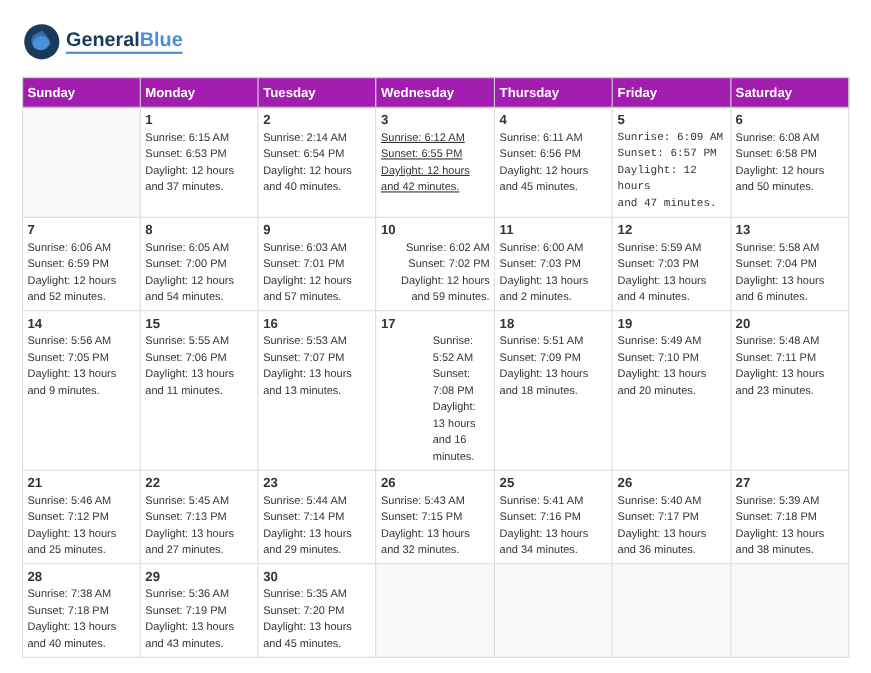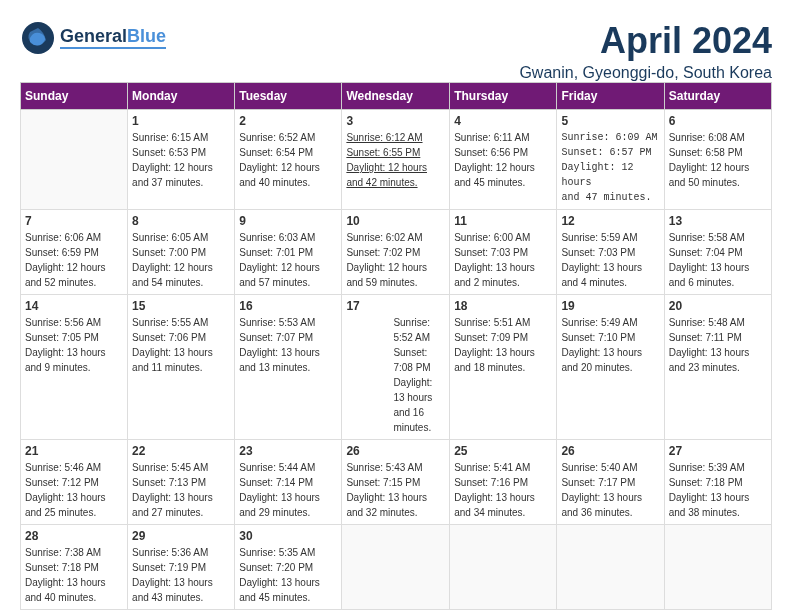--- a/index.html
+++ b/index.html
@@ -7,21 +7,21 @@
       font-family: Arial, sans-serif;
       background: #fff;
       width: 792px;
       min-height: 612px;
       padding: 20px;
     }
     .header {
       display: flex;
       justify-content: space-between;
       align-items: flex-start;
-      margin-bottom: 0;
+      margin-bottom: 14px;
     }
     .logo {
       display: flex;
       flex-direction: column;
       align-items: flex-start;
     }
     .title-area {
       text-align: right;
     }
     .month-title {
@@ -33,21 +33,21 @@
       font-size: 16px;
       color: #1a3a5c;
       margin-top: 2px;
     }
     .calendar {
       width: 100%;
       border-collapse: collapse;
       font-size: 11px;
     }
     .calendar th {
-      background: #701a75;
+      background: #a21caf;
       color: #fff;
       padding: 6px 4px;
       text-align: left;
       font-size: 12px;
       font-weight: bold;
       border: 1px solid #ccc;
     }
     .calendar td {
       vertical-align: top;
       padding: 4px;
@@ -85,24 +85,20 @@
         </svg>
       </div>
       <div>
         <div style="font-size:18px; font-weight:bold; color:#1a3a5c; line-height:1.1;">
           General<span style="color:#4a90d9;">Blue</span>
         </div>
         <div style="height:2px; background:#4a90d9; width:100%;"></div>
       </div>
     </div>
   </div>
-  <div class="title-area">
-    <div class="month-title">April 2024</div>
-    <div class="location-title">Gwanin, Gyeonggi-do, South Korea</div>
-  </div>
 </div>
 
 <table class="calendar">
   <thead>
     <tr>
     <th>Sunday</th>
         <th>Monday</th>
         <th>Tuesday</th>
         <th>Wednesday</th>
         <th>Thursday</th>
@@ -115,21 +111,21 @@
         <td class="empty"></td>
         <td>
           <div class="day-number">1</div>
           <div class="day-info" style="white-space: pre-line;">Sunrise: 6:15 AM
 Sunset: 6:53 PM
 Daylight: 12 hours
 and 37 minutes.</div>
         </td>
         <td>
           <div class="day-number">2</div>
-          <div class="day-info" style="white-space: pre-line;">Sunrise: 6:52 AM
+          <div class="day-info" style="white-space: pre-line;">Sunrise: 2:14 AM
 Sunset: 6:54 PM
 Daylight: 12 hours
 and 40 minutes.</div>
         </td>
         <td>
           <div class="day-number">3</div>
           <div class="day-info" style="white-space: pre-line; text-decoration: underline;">Sunrise: 6:12 AM
 Sunset: 6:55 PM
 Daylight: 12 hours
 and 42 minutes.</div>
@@ -173,21 +169,21 @@
         </td>
         <td>
           <div class="day-number">9</div>
           <div class="day-info" style="white-space: pre-line;">Sunrise: 6:03 AM
 Sunset: 7:01 PM
 Daylight: 12 hours
 and 57 minutes.</div>
         </td>
         <td>
           <div class="day-number">10</div>
-          <div class="day-info" style="white-space: pre-line;">Sunrise: 6:02 AM
+          <div class="day-info" style="white-space: pre-line; text-align: right;">Sunrise: 6:02 AM
 Sunset: 7:02 PM
 Daylight: 12 hours
 and 59 minutes.</div>
         </td>
         <td>
           <div class="day-number">11</div>
           <div class="day-info" style="white-space: pre-line;">Sunrise: 6:00 AM
 Sunset: 7:03 PM
 Daylight: 13 hours
 and 2 minutes.</div>

